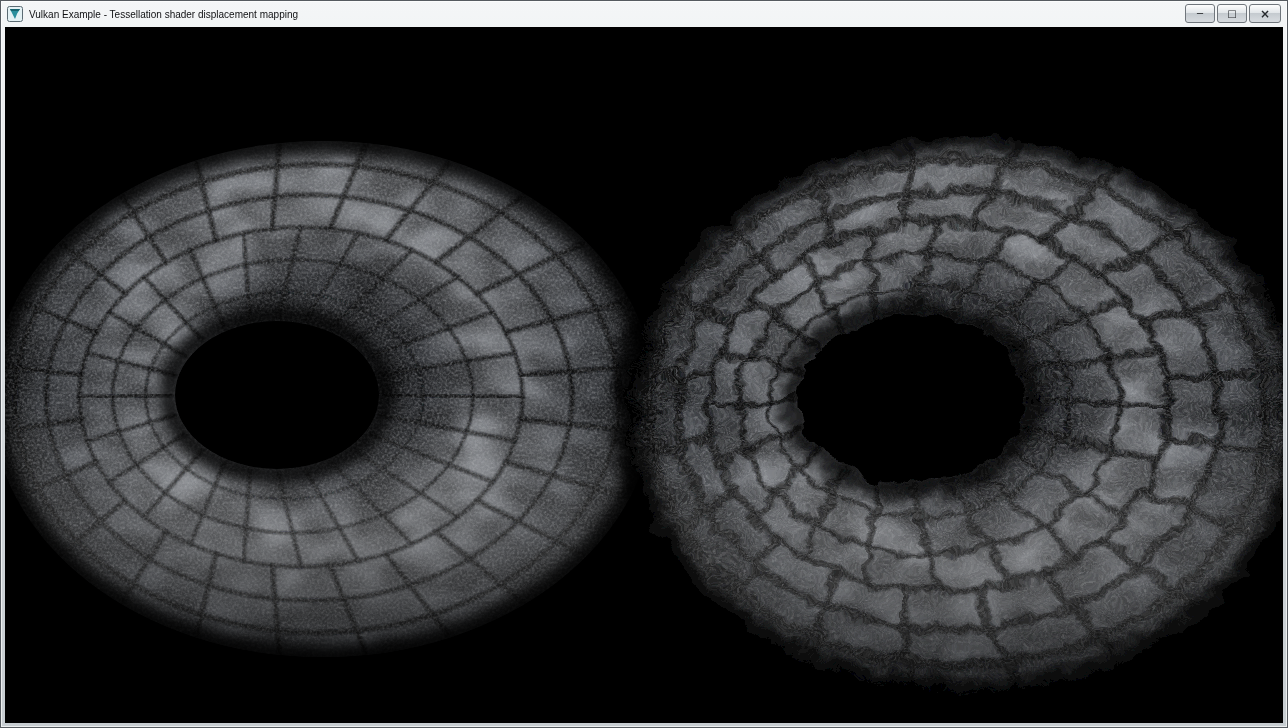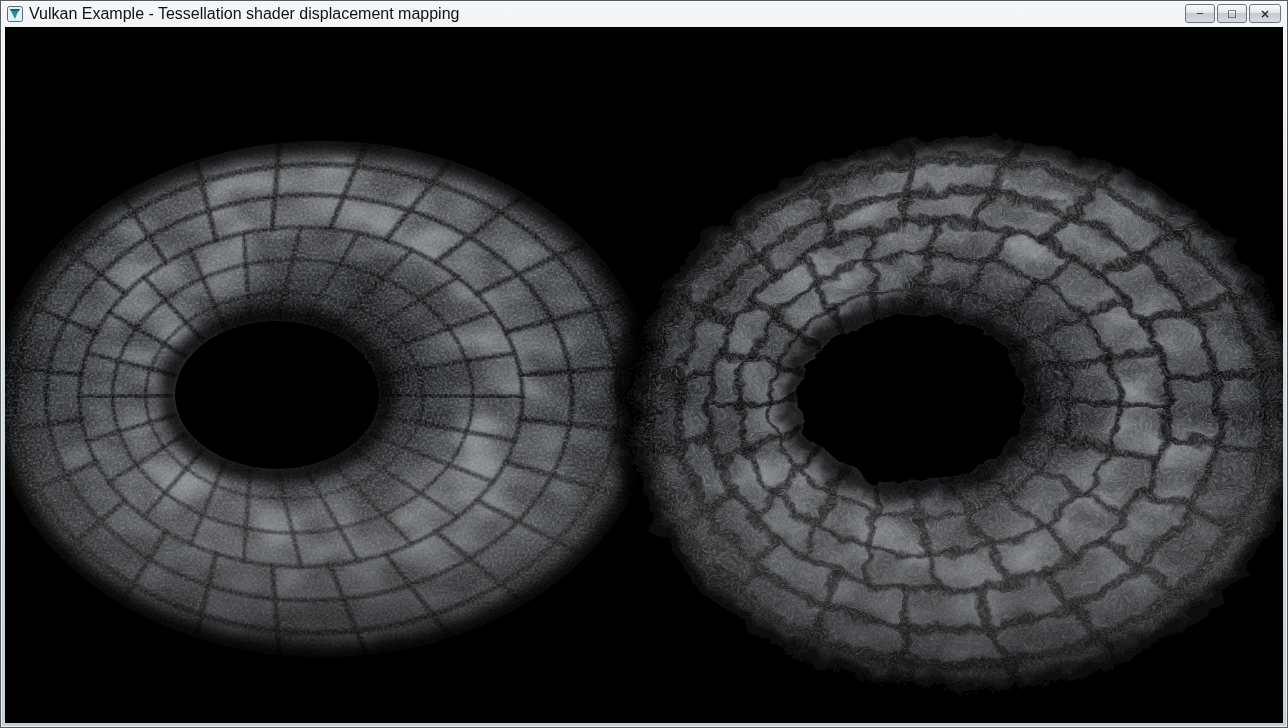--- a/index.html
+++ b/index.html
@@ -13,21 +13,21 @@
     box-shadow: inset 0 0 0 1px rgba(255,255,255,.65);
     display: flex; flex-direction: column;
   }
   .titlebar {
     height: 26px; flex: 0 0 26px;
     display: flex; align-items: center;
     padding: 0 6px; gap: 6px;
     position: relative;
   }
   .app-icon { flex: 0 0 16px; width: 16px; height: 16px; display: block; }
-  .title { font-size: 16px; color: #101113; white-space: nowrap; }
+  .title { font-size: 10px; color: #101113; white-space: nowrap; }
   .controls { position: absolute; top: 3px; right: 6px; display: flex; gap: 2px; }
   .winbtn {
     width: 30px; height: 19px;
     border: 1px solid #70767c; border-radius: 3px;
     background: linear-gradient(#fefefe, #e2e6e9 45%, #c3c9ce 46%, #d8dce0);
     color: #26292d;
     font-family: "DejaVu Sans", sans-serif;
     font-size: 10px; font-weight: bold;
     display: flex; align-items: center; justify-content: center;
     padding: 0; cursor: default;

